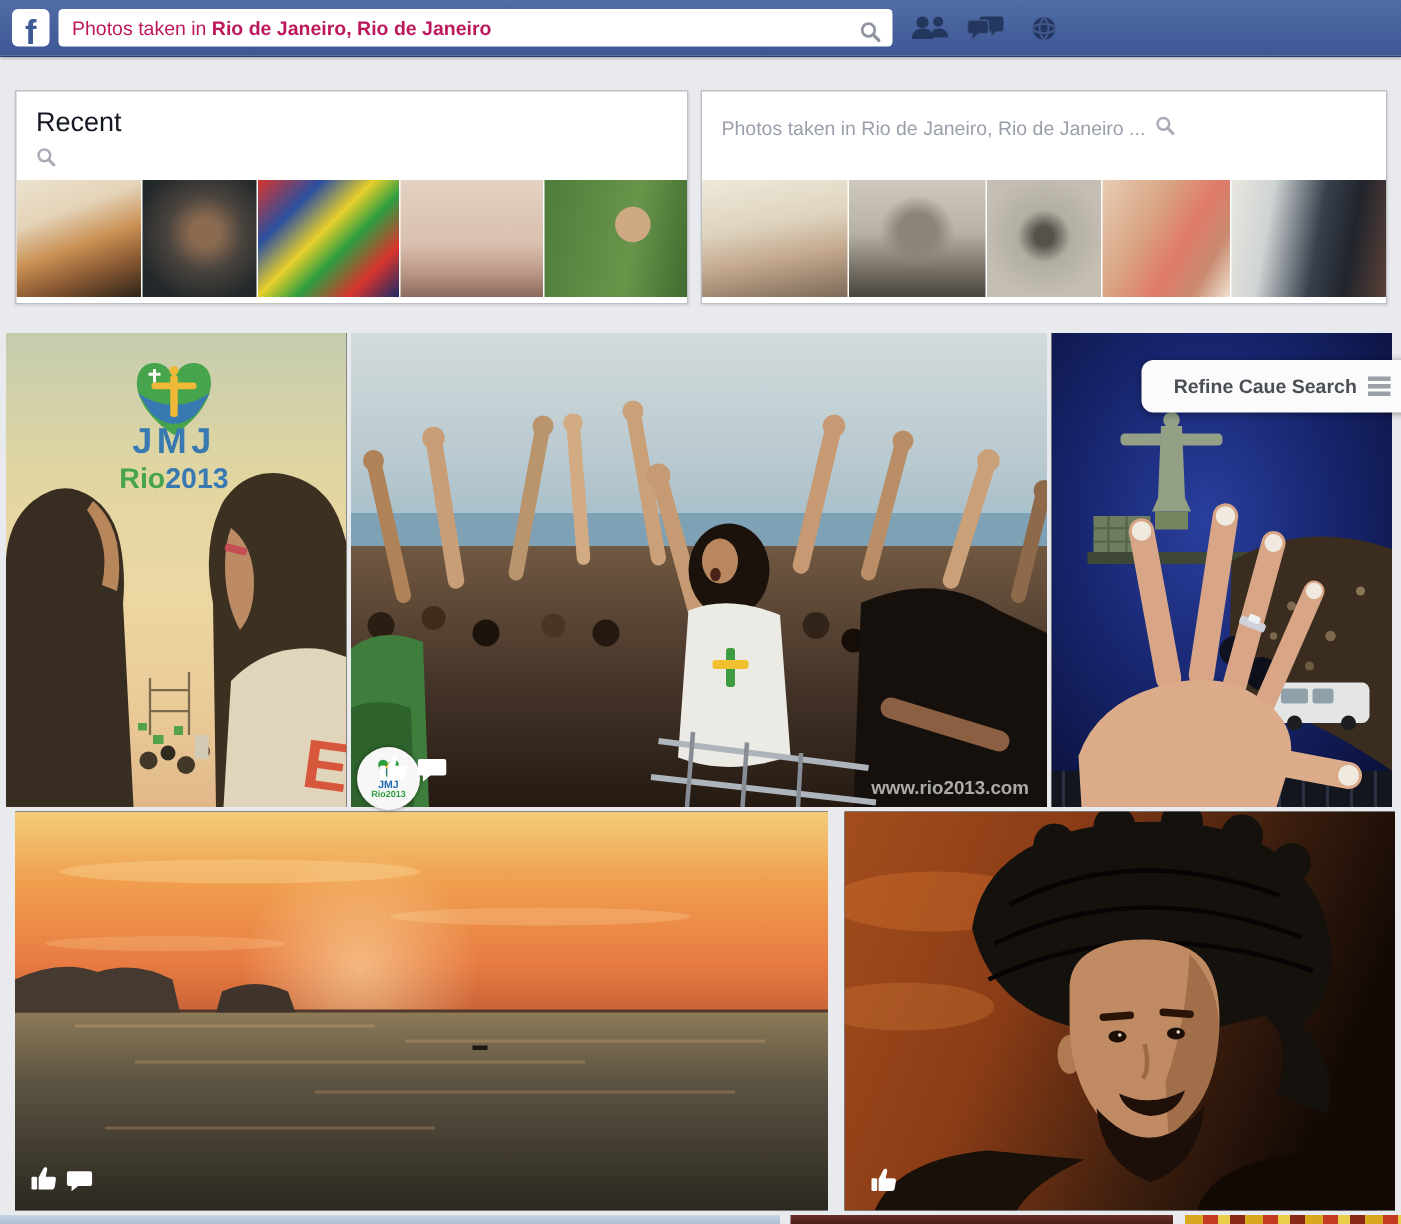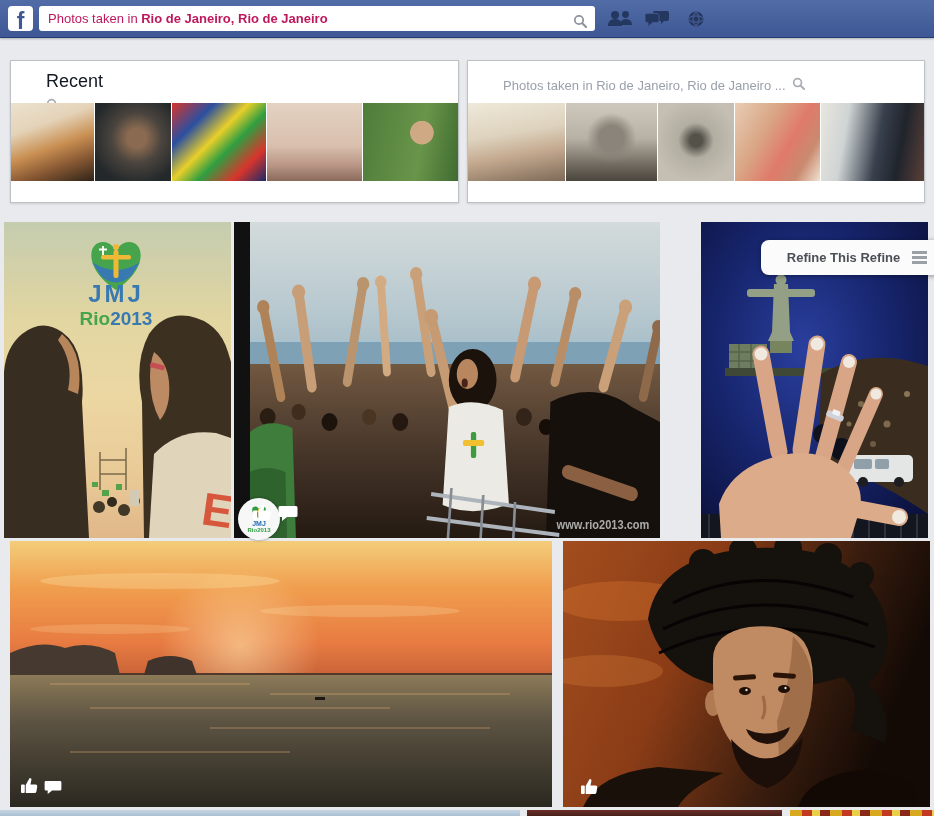--- a/index.html
+++ b/index.html
@@ -20,31 +20,31 @@
   .search .mag{position:absolute;right:8px;top:5px;}
   .jewels{position:absolute;left:606px;top:0;height:37px;display:flex;align-items:center;gap:11px;}
   .jewel{width:27px;display:flex;justify-content:center;cursor:pointer;}
   .nav{position:absolute;right:8px;top:0;height:37px;display:flex;align-items:center;gap:17px;}
   .nav .navlink{color:#dce1ec;font-size:13px;font-weight:bold;text-decoration:none;cursor:pointer;}
   .nav .navicon{display:flex;align-items:center;cursor:pointer;}
 
   
   .card{position:absolute;top:60px;height:143px;background:#fff;border:1px solid #bdc0c5;
         box-sizing:border-box;box-shadow:0 1px 2px rgba(0,0,0,.12);}
-  .card-head{padding:10px 13px 0 13px;height:42px;box-sizing:border-box;margin-left:22px;}
+  .card-head{padding:10px 13px 0 13px;height:59px;box-sizing:border-box;}
   .card-title{font-size:18px;color:#141823;}
   .card-sub{margin-top:6px;font-size:13px;color:#9aa0ab;display:flex;align-items:center;gap:6px;}
   .thumbs{display:flex;gap:1px;height:78px;overflow:hidden;}
   .thumb{height:78px;cursor:pointer;}
 
   
   .photo{position:absolute;overflow:hidden;background:#111;cursor:pointer;}
   .photo svg{display:block;width:100%;height:100%;}
   .p1{left:4px;top:222px;width:227px;height:316px;}
-  .p2{left:234px;top:222px;width:410px;height:316px;padding-left:16px;}
+  .p2{left:234px;top:222px;width:464px;height:316px;}
   .p3{left:701px;top:222px;width:227px;height:316px;}
   .p4{left:10px;top:541px;width:542px;height:266px;}
   .p5{left:563px;top:541px;width:367px;height:266px;}
   .s1{left:0px;top:810px;width:520px;height:6px;background:linear-gradient(#c6d4e2,#aabfd3);}
   .s2{left:527px;top:810px;width:255px;height:6px;background:linear-gradient(#6a3028,#4a1f1a);}
   .s3{left:790px;top:810px;width:144px;height:6px;
       background:repeating-linear-gradient(90deg,#d8a81e 0 12px,#c23a22 12px 22px,#e8d04a 22px 30px,#8a2818 30px 40px);}
 
   
   .refine{position:absolute;left:761px;top:240px;width:182px;height:35px;background:#fbfbfb;border-radius:8px;
@@ -424,21 +424,21 @@
       <path d="M20,266 Q35,232 95,226 L160,232 Q125,248 115,266 Z" fill="#191009"></path>
       <path d="M235,266 Q245,234 305,228 L352,242 L355,266 Z" fill="#120905"></path>
     </svg>
   </div>
 
   <div class="photo s1"></div>
   <div class="photo s2"></div>
   <div class="photo s3"></div>
 
   <div class="refine">
-    <span class="lbl">Refine This Refine</span>
+    <span class="lbl">Refine Caue Search</span>
     <span class="burger">
         <i></i>
         <i></i>
         <i></i>
       </span>
   </div>
 
   <div class="ovl badge">
     <svg width="16" height="13" viewBox="0 0 32 26">
       <path d="M16,25 C-2,13 0,1 9,1 C13,1 16,5 16,8 C16,5 19,1 23,1 C32,1 34,13 16,25 Z" fill="#2f9e41"></path>

